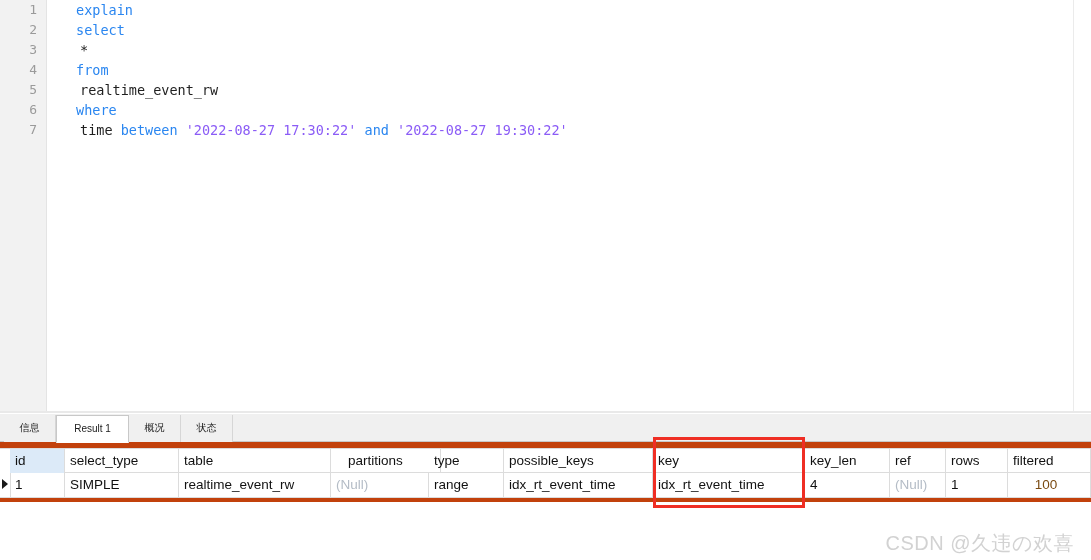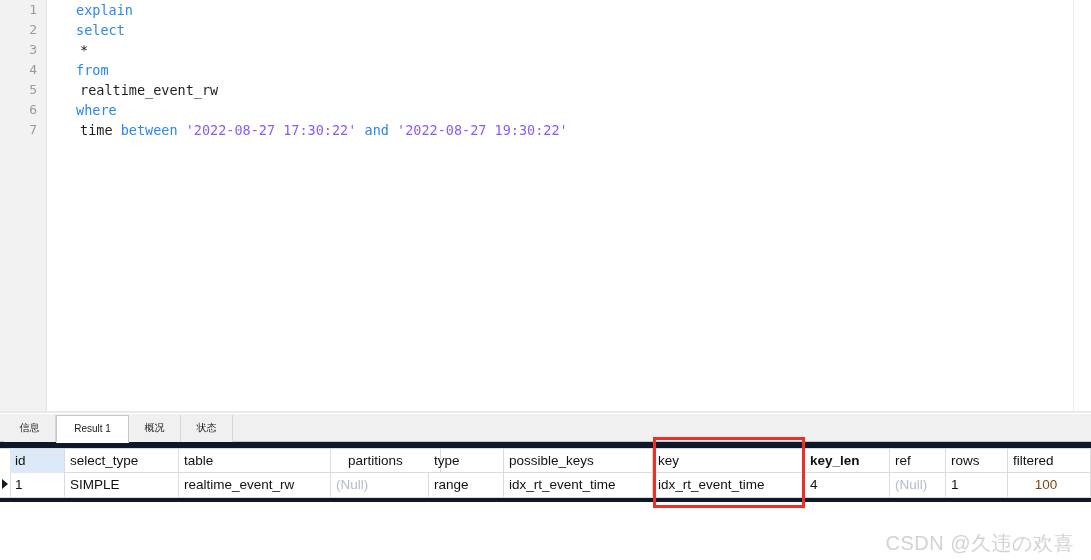--- a/index.html
+++ b/index.html
@@ -115,21 +115,21 @@
     height: 28px;
     z-index: 3;
   }
 
   
   #grid {
     position: absolute;
     left: 0; top: 442px;
     width: 1091px;
     height: 60px;
-    background: #0f172a;
+    background: #c2410c;
   }
   .gridrow {
     position: absolute;
     left: 0;
     width: 1091px;
     height: 25px;
     box-sizing: border-box;
   }
   #hdrrow {
     top: 6px;
@@ -238,21 +238,21 @@
 <div id="grid">
   <div class="gridrow" id="hdrrow">
     <div class="rowhdr"></div>
   <div class="cell idhl" style="left: 10px; width: 55px;">id</div>
       <div class="cell" style="left: 65px; width: 114px;">select_type</div>
       <div class="cell" style="left: 179px; width: 152px;">table</div>
       <div class="cell" style="left: 343px; width: 98px;">partitions</div>
       <div class="cell" style="left: 429px; width: 75px;">type</div>
       <div class="cell" style="left: 504px; width: 149px;">possible_keys</div>
       <div class="cell" style="left: 653px; width: 152px;">key</div>
-      <div class="cell" style="left: 805px; width: 85px; font-weight: bold;">key_len</div>
+      <div class="cell" style="left: 805px; width: 85px;">key_len</div>
       <div class="cell" style="left: 890px; width: 56px;">ref</div>
       <div class="cell" style="left: 946px; width: 62px;">rows</div>
       <div class="cell" style="left: 1008px; width: 83px;">filtered</div>
     </div>
   <div class="gridrow" id="datarow">
     <div class="rowhdr"></div>
   <div class="cell" style="left: 10px; width: 55px;">1</div>
       <div class="cell" style="left: 65px; width: 114px;">SIMPLE</div>
       <div class="cell" style="left: 179px; width: 152px;">realtime_event_rw</div>
       <div class="cell nullv" style="left: 331px; width: 98px;">(Null)</div>

